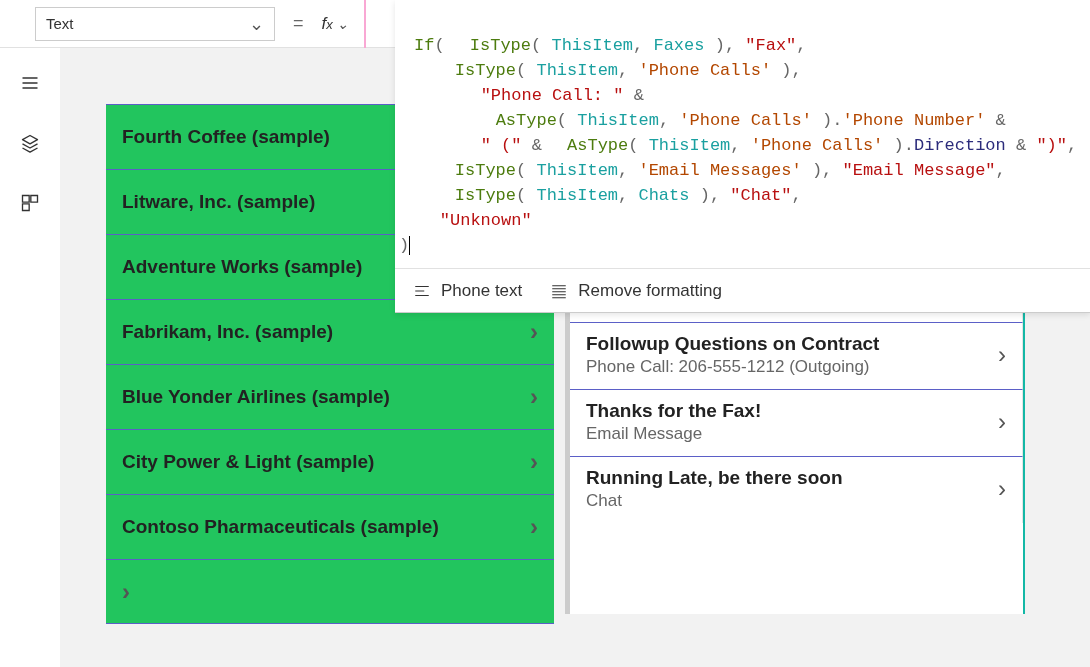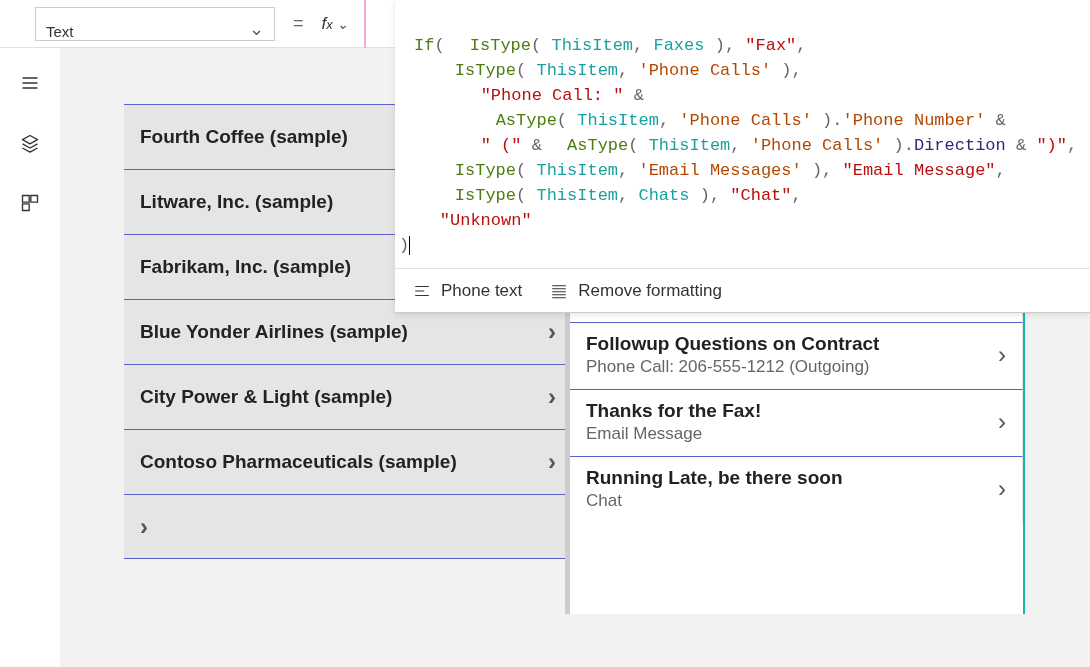--- a/index.html
+++ b/index.html
@@ -47,21 +47,21 @@
     display: flex;
     align-items: center;
     z-index: 10;
   }
   .prop-select {
     margin-left: 35px;
     width: 240px;
     height: 34px;
     border: 1px solid #ccc;
     display: flex;
-    align-items: flex-end;
+    align-items: center;
     justify-content: space-between;
     padding: 0 10px;
     font-size: 15px;
     color: #333;
     cursor: pointer;
   }
   .eq {
     margin: 0 18px;
     font-size: 18px;
     color: #666;
@@ -111,23 +111,23 @@
     align-items: center;
     gap: 28px;
     padding: 0 18px;
     color: #333;
     font-size: 17px;
   }
   .tbtn { display:flex; align-items:center; gap:10px; cursor:pointer; }
   .tbtn svg { width:18px; height:18px; }
   .accounts {
     position: absolute;
-    left: 124px; top: 104px;
+    left: 106px; top: 104px;
     width: 448px;
-    background: #e5e5e5;
+    background: #22c55e;
   }
   .acc-row {
     height: 65px;
     border-top: 1px solid #5b5fc7;
     display: flex;
     align-items: center;
     justify-content: space-between;
     padding: 0 16px;
     font-size: 19px;
     font-weight: 600;
@@ -221,20 +221,23 @@
 <div class="canvas-area"></div>
 
 <div class="accounts">
   <div class="acc-row">
       <span>Fourth Coffee (sample)</span>
     </div>
   <div class="acc-row">
       <span>Litware, Inc. (sample)</span>
     </div>
   <div class="acc-row">
+      <span>Adventure Works (sample)</span>
+    </div>
+  <div class="acc-row">
       <span>Fabrikam, Inc. (sample)</span>
       <span class="chev">›</span>
     </div>
   <div class="acc-row">
       <span>Blue Yonder Airlines (sample)</span>
       <span class="chev">›</span>
     </div>
   <div class="acc-row">
       <span>City Power &amp; Light (sample)</span>
       <span class="chev">›</span>

